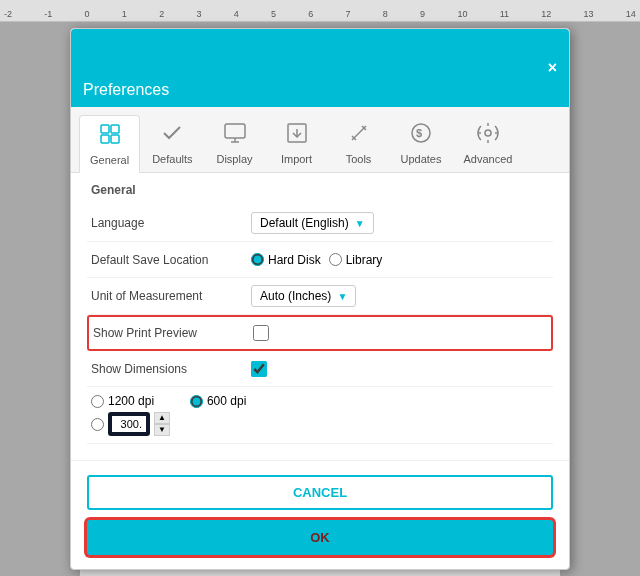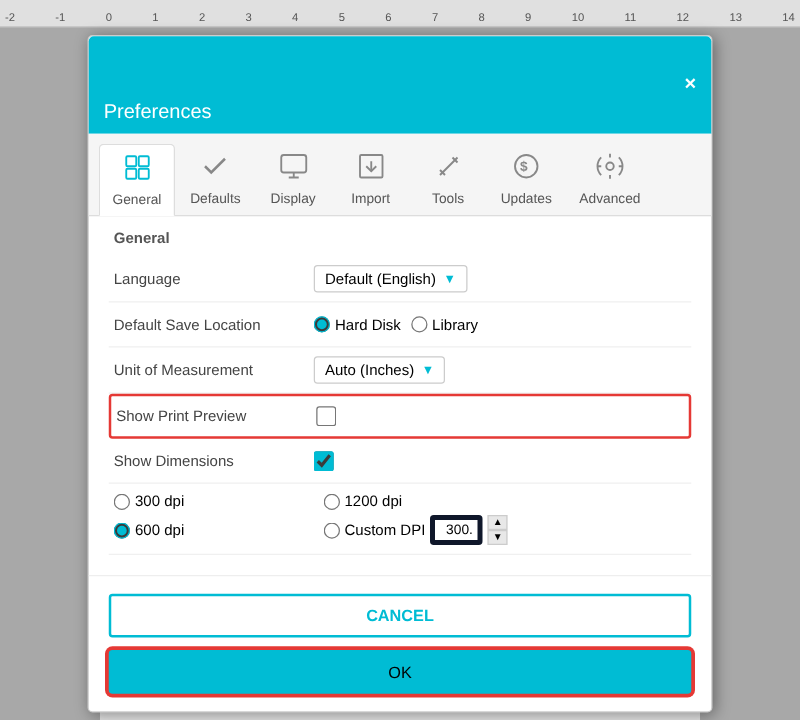--- a/index.html
+++ b/index.html
@@ -209,27 +209,27 @@
       background: #fff;
       color: #00bcd4;
       padding: 8px 24px;
       font-size: 13px;
       border-radius: 3px;
       cursor: pointer;
       font-weight: bold;
     }
     .btn-ok {
       background: #00bcd4;
-      color: #000000;
+      color: #7f1d1d;
       border: 2px solid #00bcd4;
       padding: 8px 16px;
       font-size: 13px;
       border-radius: 3px;
       cursor: pointer;
-      font-weight: normal;
+      font-weight: bold;
       box-shadow: 0 0 0 3px #e53935;
     }
     
     .top-ruler {
       position: absolute;
       top: 0;
       left: 0;
       right: 0;
       height: 22px;
       background: #e0e0e0;
@@ -418,34 +418,29 @@
         <div class="pref-control">
           <input type="checkbox" checked="" style="accent-color: rgb(0, 188, 212); width: 16px; height: 16px;">
         </div>
       </div>
 
       <div class="pref-row">
         <div class="pref-control">
           <div class="print-res-grid">
             <label class="print-res-item">
               <input type="radio" name="print_res" style="">
-              <span>300 dpi</span>
-            </label>
-            <label class="print-res-item">
-              <input type="radio" name="print_res" style="">
               <span>1200 dpi</span>
             </label>
             <label class="print-res-item">
               <input type="radio" name="print_res" checked="" style="">
               <span>600 dpi</span>
             </label>
             <div class="print-res-item custom-dpi-input">
               <label style="display:flex;align-items:center;gap:4px;">
                 <input type="radio" name="print_res" style="">
-                <span>Custom DPI</span>
               </label>
               <input class="dpi-spinbox" type="text" value="300." style="">
               <div class="spinner-btns">
                 <button class="spinner-btn">▲</button>
                 <button class="spinner-btn">▼</button>
               </div>
             </div>
           </div>
         </div>
       </div>

